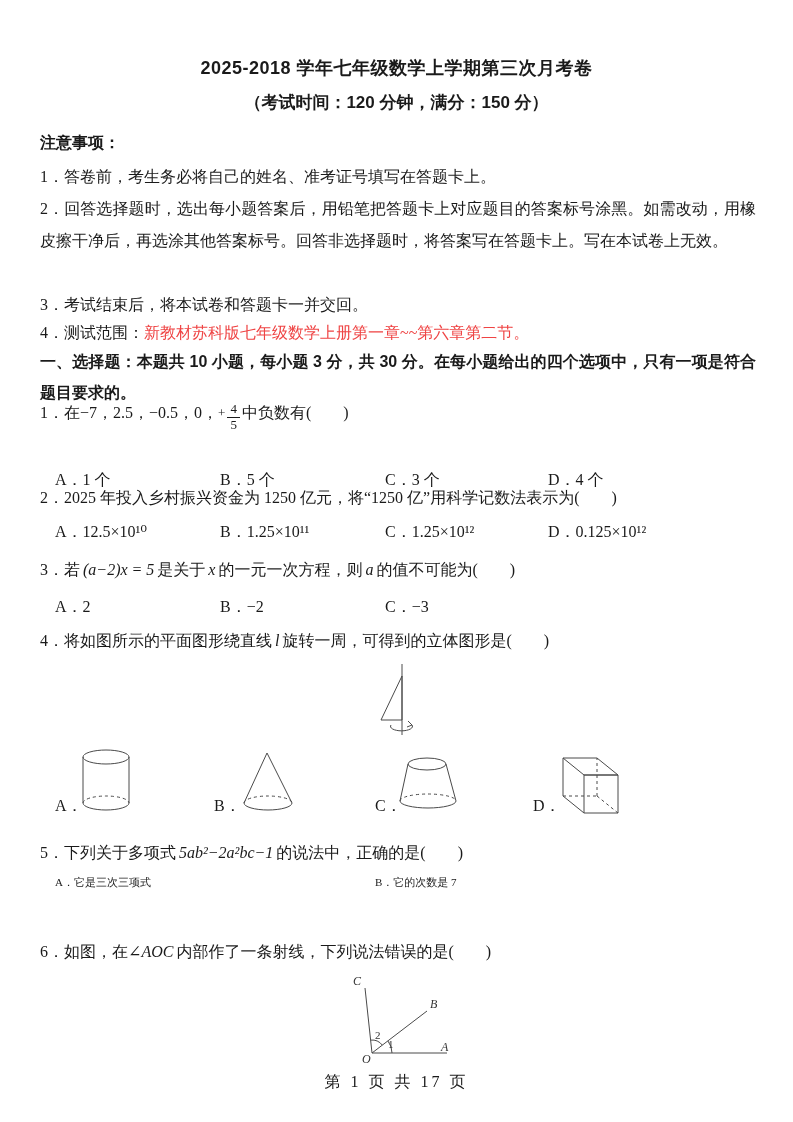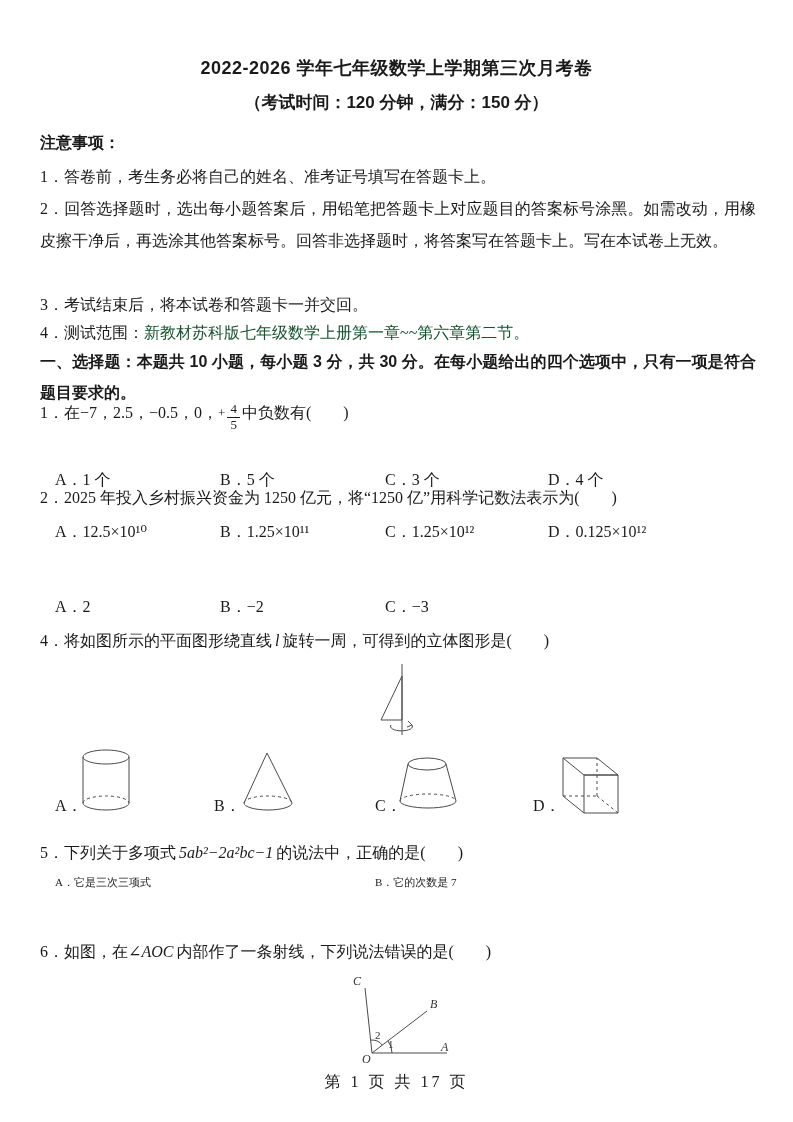--- a/index.html
+++ b/index.html
@@ -12,21 +12,21 @@
     font-family:"Liberation Sans","DejaVu Sans",sans-serif;
     font-size:18px;font-weight:bold;letter-spacing:0.5px;
   }
   .subtitle{
     position:absolute;top:91px;left:0;width:100%;text-align:center;
     font-family:"Liberation Sans","DejaVu Sans",sans-serif;
     font-size:17px;font-weight:bold;
   }
   .para{position:absolute;left:40px;width:716px;font-size:16px;line-height:32px;text-align:justify;}
   .bold-sans{font-family:"Liberation Sans","DejaVu Sans",sans-serif;font-weight:bold;}
-  .red{color:#14532d;}
+  .red{color:#ef4444;}
   .stem{position:absolute;left:40px;width:716px;font-size:16px;line-height:22px;}
   .stem-flex{display:flex;align-items:flex-start;}
   .math{font-style:italic;margin:0 3px;}
   .frac{display:inline-flex;flex-direction:column;align-items:center;font-size:13px;line-height:1.15;margin:0 2px;vertical-align:middle;}
   .frac .num{border-bottom:1px solid #1a1a1a;padding:0 3px;}
   .frac .den{padding:0 3px;}
   .frac-sign{font-size:13px;}
   .opts4{
     position:absolute;left:40px;width:716px;display:grid;
     grid-template-columns:165px 165px 163px 1fr;padding-left:15px;box-sizing:border-box;
@@ -46,21 +46,21 @@
   .figsvg text{fill:#333;stroke:none;font-family:"Liberation Serif","DejaVu Serif",serif;}
   .figsvg .lbl{font-style:italic;font-size:12px;}
   .figsvg .num-lbl{font-size:11px;}
   .footer{position:absolute;top:1072px;left:0;width:100%;text-align:center;font-size:16px;letter-spacing:3px;}
 </style>
 </head>
 <body>
 
 <div class="page">
 
-  <div class="title">2022-2026 学年七年级数学上学期第三次月考卷</div>
+  <div class="title">2025-2018 学年七年级数学上学期第三次月考卷</div>
   <div class="subtitle">（考试时间：120 分钟，满分：150 分）</div>
 
   <div class="para bold-sans" style="top:127px;">注意事项：</div>
 
   <div class="para" style="top:161px;">1．答卷前，考生务必将自己的姓名、准考证号填写在答题卡上。</div>
   <div class="para" style="top:193px;">2．回答选择题时，选出每小题答案后，用铅笔把答题卡上对应题目的答案标号涂黑。如需改动，用橡皮擦干净后，再选涂其他答案标号。回答非选择题时，将答案写在答题卡上。写在本试卷上无效。</div>
   <div class="para" style="top:289px;">3．考试结束后，将本试卷和答题卡一并交回。</div>
   <div class="para" style="top:317px;">
     <span>4．测试范围：</span><span class="red">新教材苏科版七年级数学上册第一章~~第六章第二节。</span>
   </div>
@@ -84,20 +84,23 @@
   </div>
 
   <div class="stem" style="top:487px;">2．2025 年投入乡村振兴资金为 1250 亿元，将“1250 亿”用科学记数法表示为(　　)</div>
   <div class="opts4" style="top:522px;">
     <span>A．12.5×10¹⁰</span>
     <span>B．1.25×10¹¹</span>
     <span>C．1.25×10¹²</span>
     <span>D．0.125×10¹²</span>
   </div>
 
+  <div class="stem" style="top:559px;">
+    <span>3．若</span><span class="math">(a−2)x = 5</span><span>是关于</span><span class="math">x</span><span>的一元一次方程，则</span><span class="math">a</span><span>的值不可能为(　　)</span>
+  </div>
   <div class="opts4" style="top:597px;">
     <span>A．2</span>
     <span>B．−2</span>
     <span>C．−3</span>
   </div>
 
   <div class="stem" style="top:630px;">
     <span>4．将如图所示的平面图形绕直线</span><span class="math">l</span><span>旋转一周，可得到的立体图形是(　　)</span>
   </div>
 

